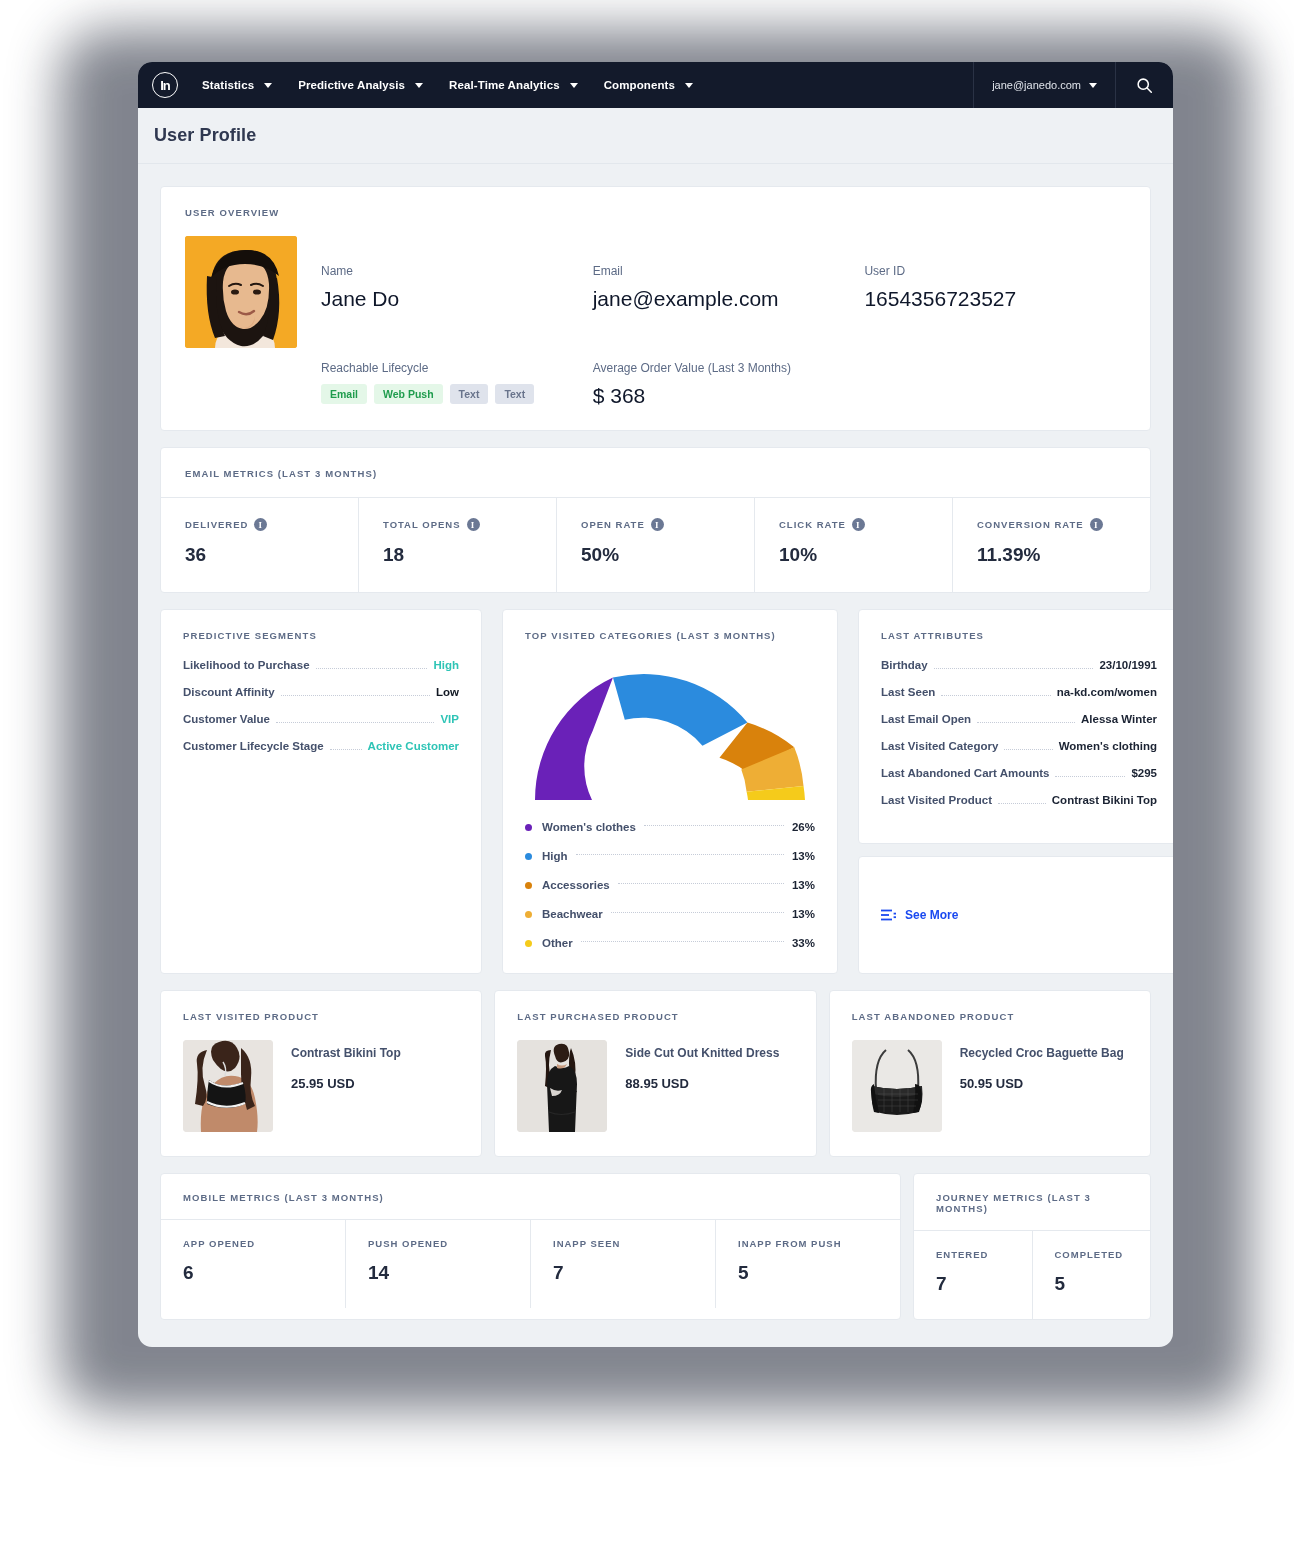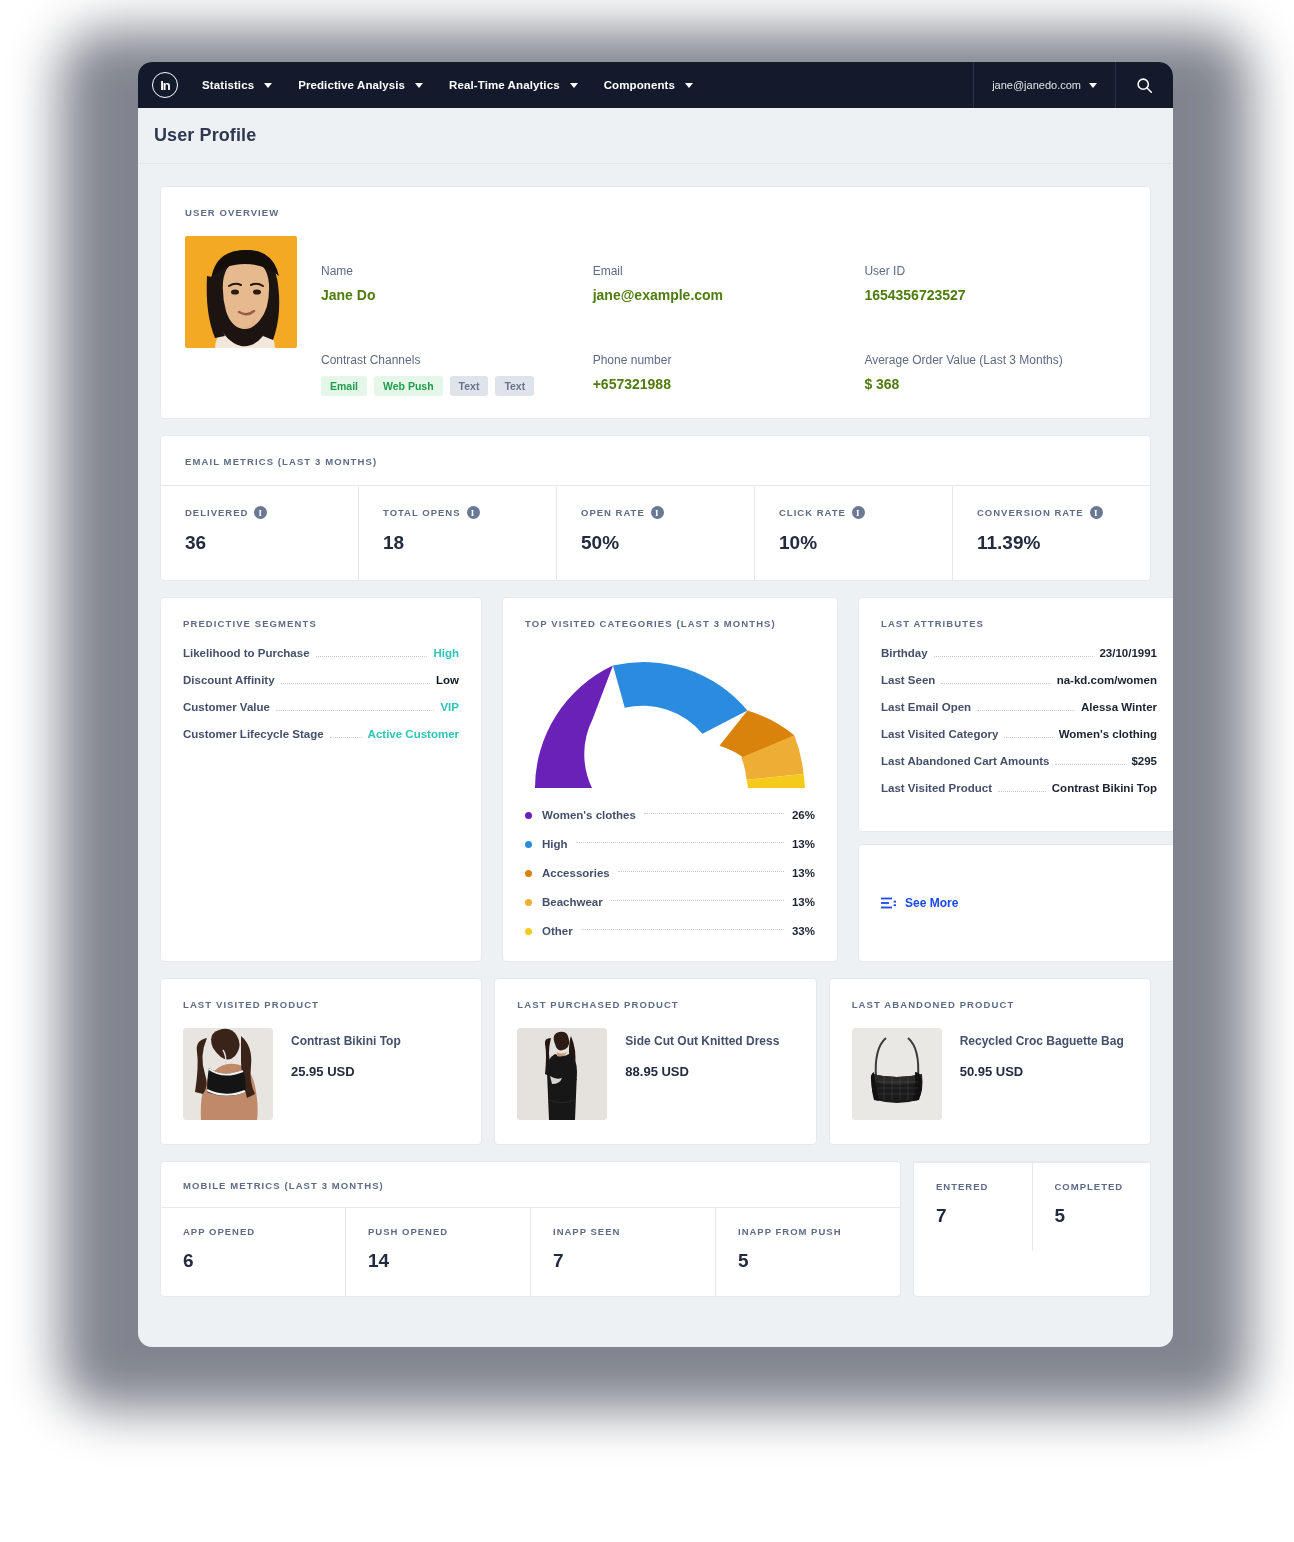--- a/index.html
+++ b/index.html
@@ -146,23 +146,23 @@
     margin-left: 24px;
     align-content: start;
   }
   .field-label {
     font-size: 12px;
     color: #5d6b86;
     margin-bottom: 9px;
     margin-top: 28px;
   }
   .field-value {
-    font-size: 14px;
-    font-weight: bold;
-    color: #4d7c0f;
+    font-size: 21px;
+    font-weight: normal;
+    color: #0f172a;
   }
   .badges { display: flex; gap: 7px; }
   .badge {
     font-size: 10.5px;
     font-weight: bold;
     padding: 4px 9px;
     border-radius: 3px;
   }
   .badge.on { background: #e4f7e8; color: #1f9c4d; }
   .badge.off { background: #dfe3ec; color: #69748c; }
@@ -398,31 +398,27 @@
             </div>
             <div>
               <div class="field-label">Email</div>
               <div class="field-value">jane@example.com</div>
             </div>
             <div>
               <div class="field-label">User ID</div>
               <div class="field-value">1654356723527</div>
             </div>
             <div>
-              <div class="field-label">Contrast Channels</div>
+              <div class="field-label">Reachable Lifecycle</div>
               <div class="badges">
                 <span class="badge on">Email</span>
                 <span class="badge on">Web Push</span>
                 <span class="badge off">Text</span>
                 <span class="badge off">Text</span>
               </div>
-            </div>
-            <div>
-              <div class="field-label">Phone number</div>
-              <div class="field-value">+657321988</div>
             </div>
             <div>
               <div class="field-label">Average Order Value (Last 3 Months)</div>
               <div class="field-value">$ 368</div>
             </div>
           </div>
         </div>
       </div>
 
       <div class="card metrics-card">
@@ -692,20 +688,23 @@
               <div class="bm-value">7</div>
             </div>
             <div class="bm-cell">
               <div class="bm-label">INAPP FROM PUSH</div>
               <div class="bm-value">5</div>
             </div>
           </div>
         </div>
 
         <div class="card journey-card">
+          <div class="bm-head">
+            <div class="card-title">JOURNEY METRICS (LAST 3 MONTHS)</div>
+          </div>
           <div class="bm-row">
             <div class="bm-cell">
               <div class="bm-label">ENTERED</div>
               <div class="bm-value">7</div>
             </div>
             <div class="bm-cell">
               <div class="bm-label">COMPLETED</div>
               <div class="bm-value">5</div>
             </div>
           </div>

